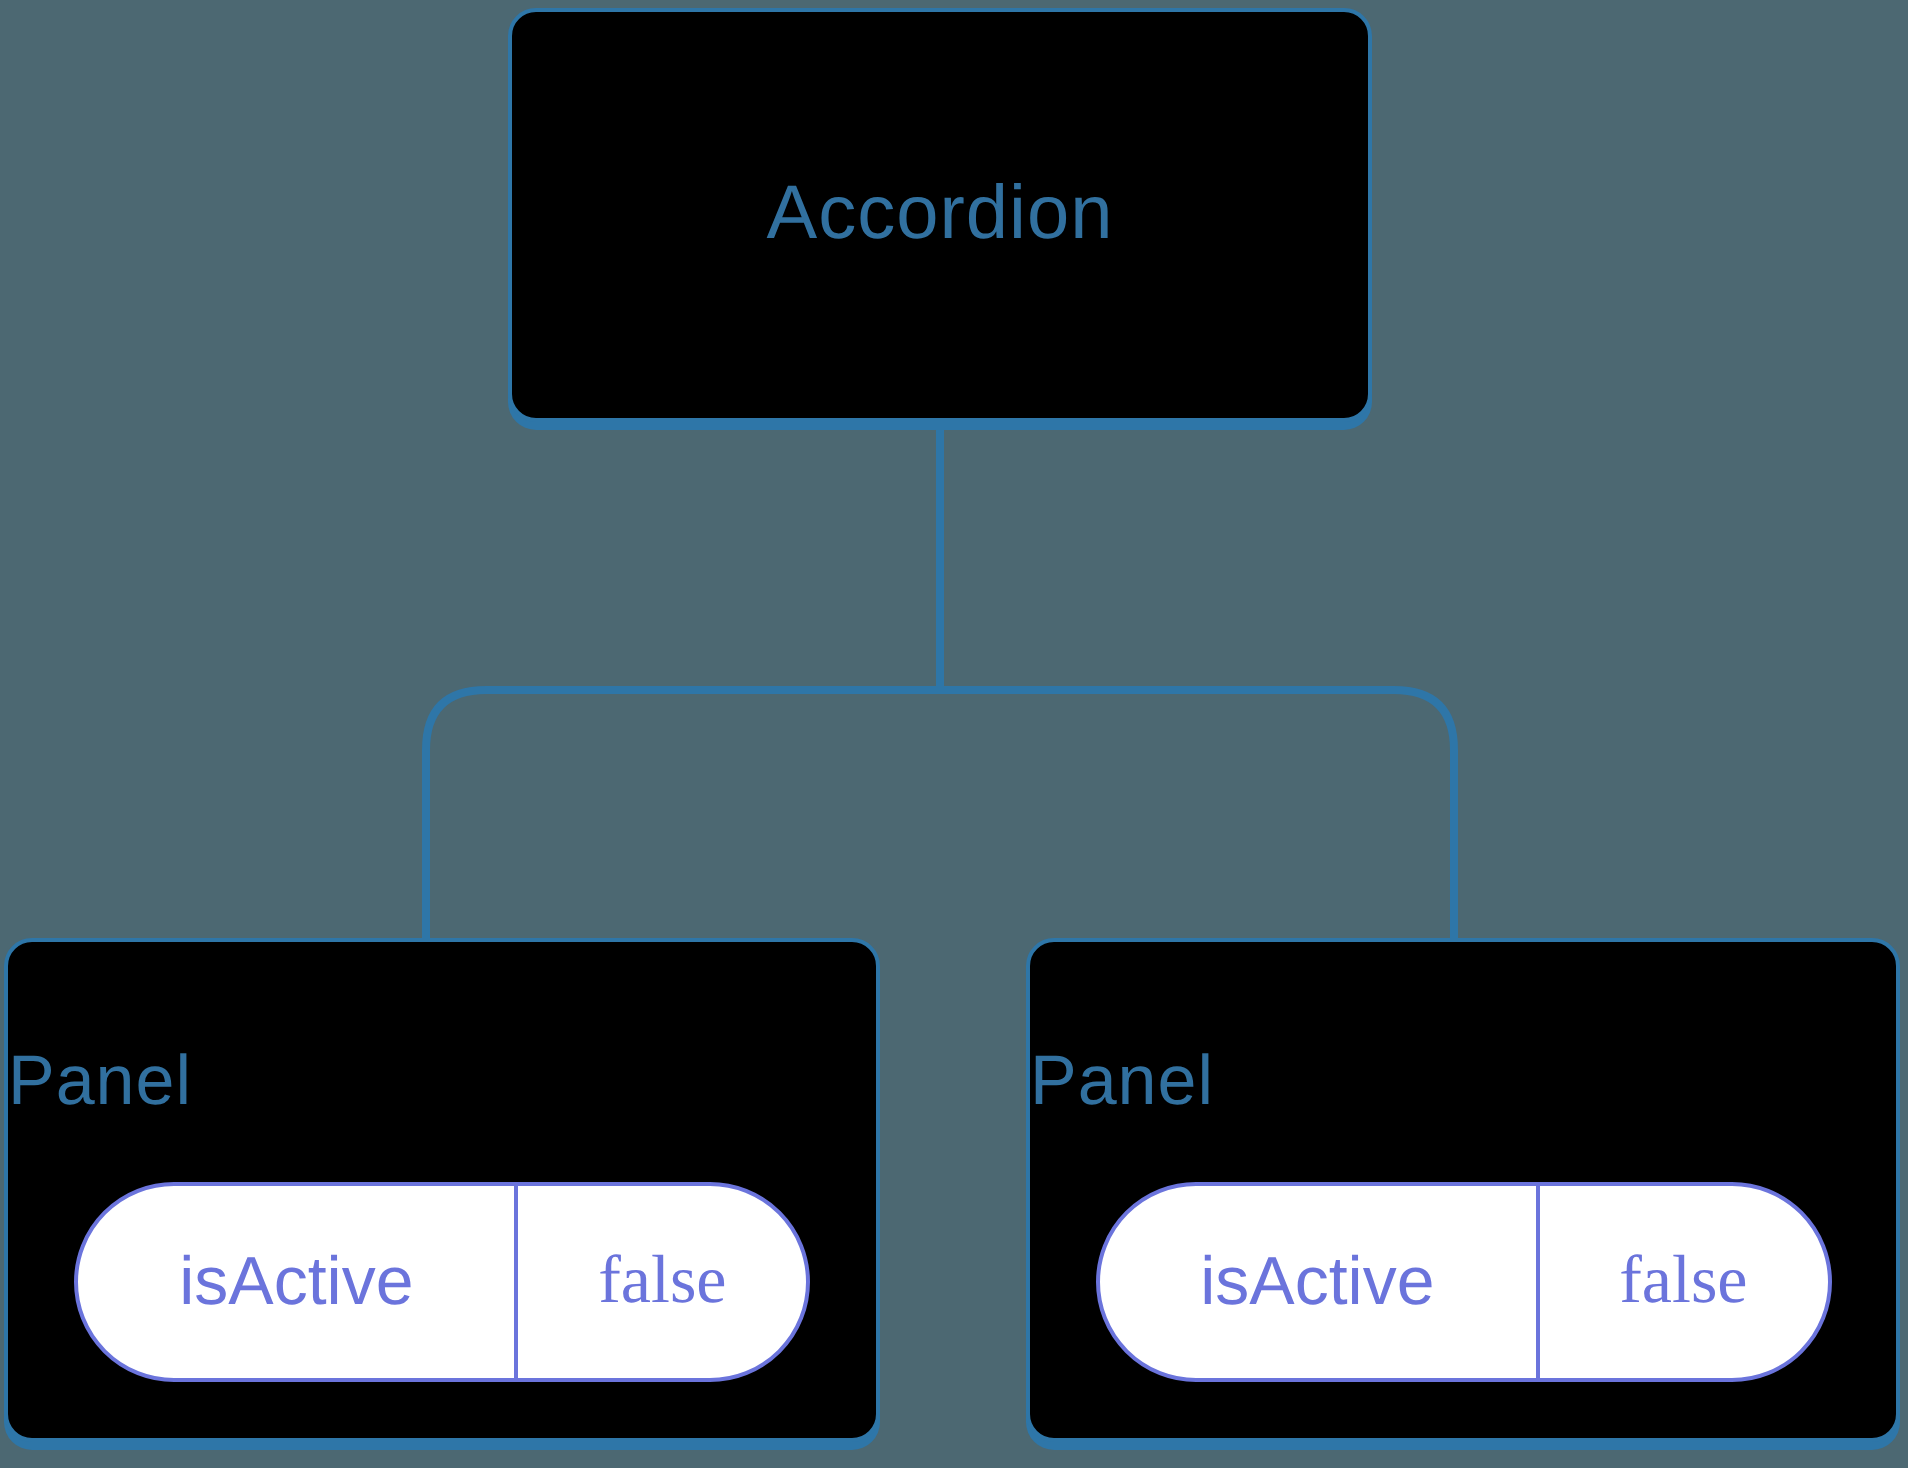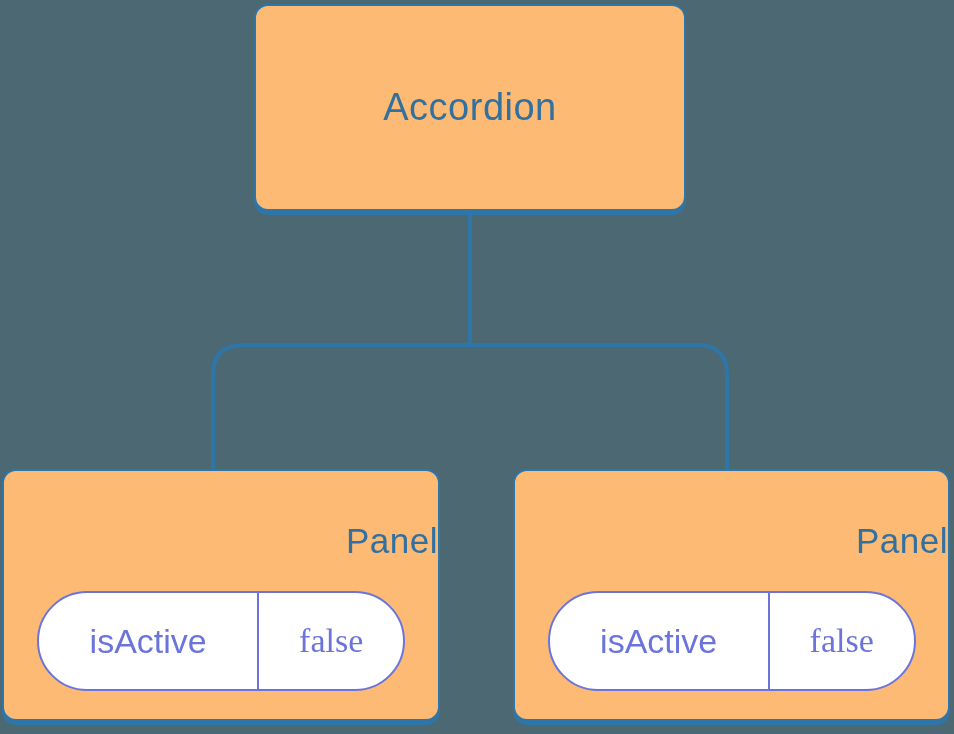--- a/index.html
+++ b/index.html
@@ -20,21 +20,21 @@
     top: 0;
   }
   .connectors path {
     fill: none;
     stroke: var(--tree-line, #2E76A8);
     stroke-width: 4;
   }
   .node {
     position: absolute;
     box-sizing: border-box;
-    background: #fdba74;
+    background: #000000;
     border: 2.5px solid var(--node-border, #2E76A8);
     box-shadow: 0 4px 0 var(--node-border, #2E76A8);
     border-radius: 14px;
   }
   .node-root {
     left: 254px;
     top: 4px;
     width: 432px;
     height: 207px;
     display: flex;
@@ -51,24 +51,23 @@
   }
   .node-panel {
     top: 469px;
     width: 438px;
     height: 252px;
   }
   .node-panel-1 { left: 2px; }
   .node-panel-2 { left: 513px; width: 437px; }
   .node-panel .node-title {
     font-size: 35px;
-    text-align: right;
+    text-align: left;
     margin-top: 48px;
     line-height: 44px;
-    padding-left: 32px;
   }
   .state-pill {
     box-sizing: border-box;
     width: 368px;
     height: 100px;
     margin: 28px auto 0 auto;
     border: 2px solid var(--state-accent, #6B74DC);
     border-radius: 52px;
     display: flex;
     color: var(--state-accent, #6B74DC);

